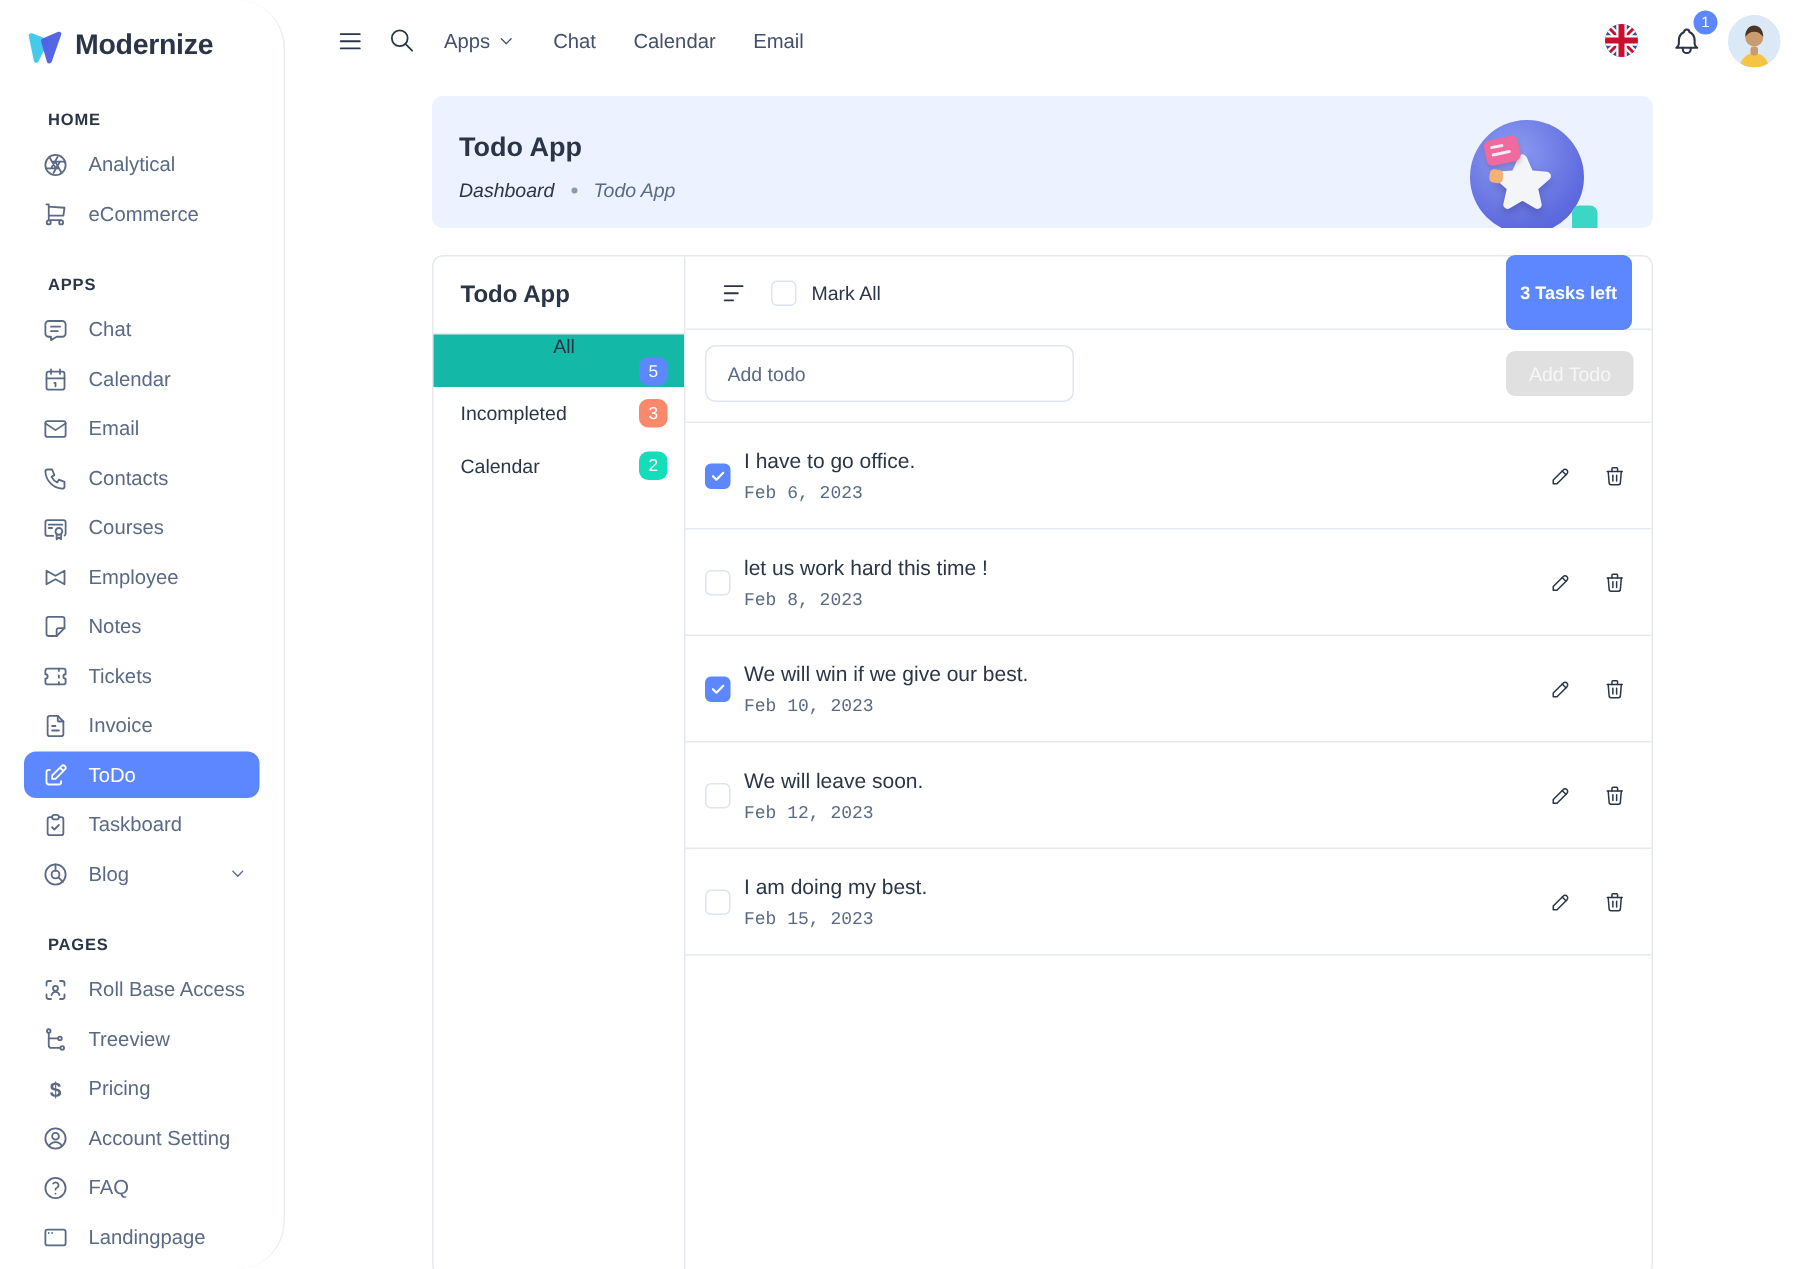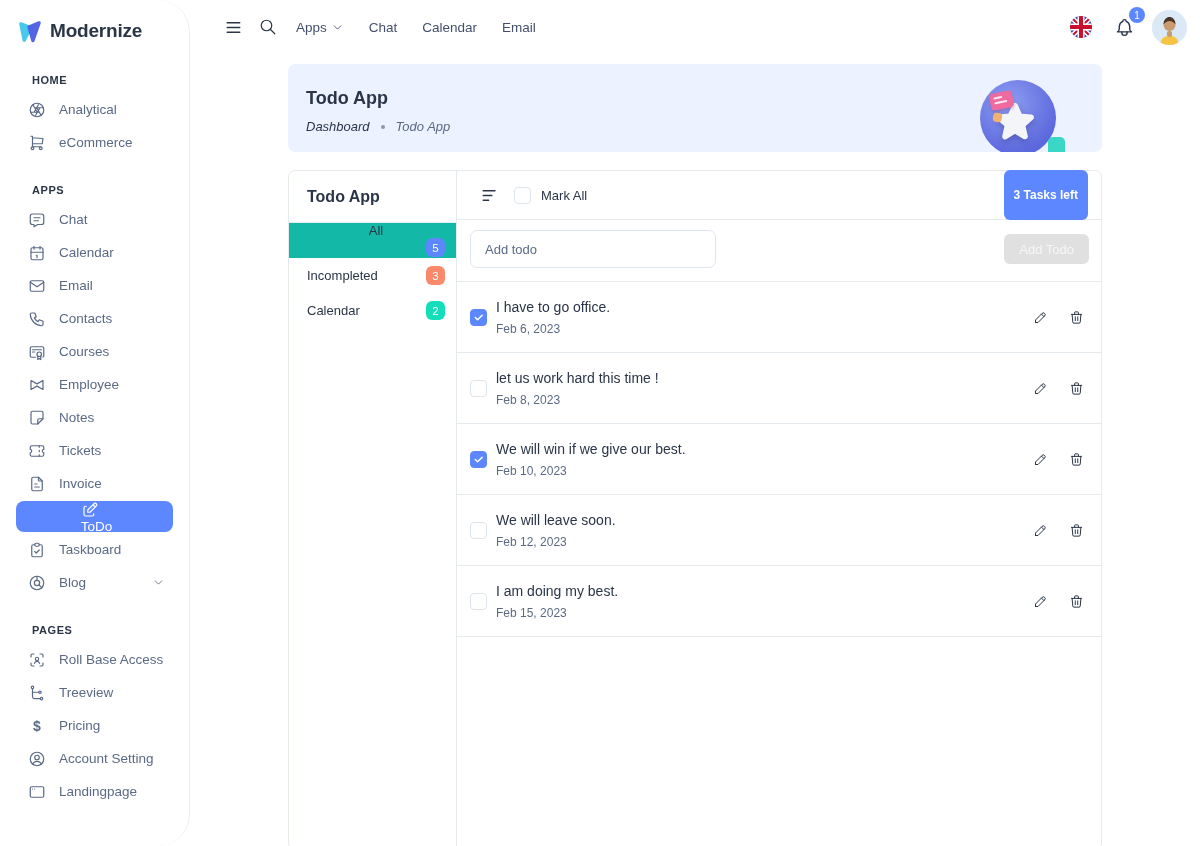--- a/index.html
+++ b/index.html
@@ -12,21 +12,21 @@
   .app { display:flex; width:1200px; height:846px; }
 
   
   .sidebar { width:190px; min-width:190px; background:#fff; border-right:1px solid #e9eef4; padding-top:14px;border-radius:32px; }
   .logo { display:flex; align-items:center; gap:7px; padding-left:16px; height:34px; cursor:pointer; }
   .logo-text { font-size:19px; font-weight:700; color:#2A3547; letter-spacing:-0.2px; }
   .section-label { font-size:11px; font-weight:700; color:#2A3547; letter-spacing:.55px; margin:26px 0 8px 32px; }
   .nav-item { display:flex; align-items:center; height:31px; margin:2px 16px; padding:0 8px 0 12px;
               border-radius:8px; color:#5A6A85; font-size:13.5px; cursor:pointer; }
   .nav-item .nico { width:18px; display:flex; justify-content:center; margin-right:13px; color:#5A6A85; flex:none; }
-  .nav-item.active { background:#5D87FF; color:#fff;flex-direction:column; }
+  .nav-item.active { background:#5D87FF; color:#fff; }
   .nav-item.active .nico { color:#fff; }
   .nav-item .chev { margin-left:auto; display:flex; color:#5A6A85; }
   .dollar { font-size:14px; font-weight:600; line-height:18px; }
 
   .ic { fill:none; stroke:currentColor; stroke-width:1.6; stroke-linecap:round; stroke-linejoin:round; }
 
   
   .mainarea { flex:1; display:flex; flex-direction:column; min-width:0; }
   .topnav { height:54px; display:flex; align-items:center; padding:0 13px 0 28px; flex:none; }
   .icon-btn { background:none; border:none; padding:0; width:30px; height:30px; display:flex;
@@ -92,21 +92,21 @@
   .add-input { width:246px; height:38px; border:1px solid #dfe5ef; border-radius:7px; padding:0 14px;
                font-size:13px; color:#2A3547; outline:none; font-family:"Liberation Sans", sans-serif; }
   .add-input::placeholder { color:#5A6A85; }
   .add-btn { margin-left:auto; height:30px; padding:0 15px; background:#e0e0e0; color:#f6f6f6;
              border:none; border-radius:6px; font-size:13px; font-family:"Liberation Sans", sans-serif; cursor:default; }
 
   .todo-list { border-top:1px solid #e5eaef; }
   .todo-item { height:71px; display:flex; align-items:center; padding:0 17px 0 13px; border-bottom:1px solid #e5eaef; }
   .t-text { margin-left:9px; min-width:0; }
   .t-title { font-size:14px; color:#2A3547; }
-  .t-date { font-size:12px; color:#5A6A85; margin-top:7px; }
+  .t-date { font-size:12px; color:#5A6A85; margin-top:7px;font-family:Liberation Mono, monospace; }
   .t-actions { margin-left:auto; display:flex; align-items:center; gap:21px; }
   .act-btn { background:none; border:none; padding:0; display:flex; color:#2A3547; cursor:pointer; }
 </style>
 </head>
 <body>
 
 <div class="app">
 
   <aside class="sidebar">
     <div class="logo">
@@ -289,20 +289,30 @@
       </div>
       <div class="nav-item">
         <span class="nico">
             <svg class="ic" width="18" height="18" viewBox="0 0 24 24">
               <circle cx="12" cy="12" r="9"></circle>
               <circle cx="12" cy="10" r="3"></circle>
               <path d="M6.2 18.8a6.5 6.5 0 0 1 11.6 0"></path>
             </svg>
           </span>
         <span>Account Setting</span>
+      </div>
+      <div class="nav-item">
+        <span class="nico">
+            <svg class="ic" width="18" height="18" viewBox="0 0 24 24">
+              <circle cx="12" cy="12" r="9"></circle>
+              <path d="M12 17v.01"></path>
+              <path d="M12 13.5a1.5 1.5 0 0 1 1-1.5 2.6 2.6 0 1 0-3-4"></path>
+            </svg>
+          </span>
+        <span>FAQ</span>
       </div>
       <div class="nav-item">
         <span class="nico">
             <svg class="ic" width="18" height="18" viewBox="0 0 24 24">
               <rect x="3" y="5" width="18" height="14" rx="2"></rect>
               <path d="M6 8h.01M9 8h.01"></path>
             </svg>
           </span>
         <span>Landingpage</span>
       </div>

